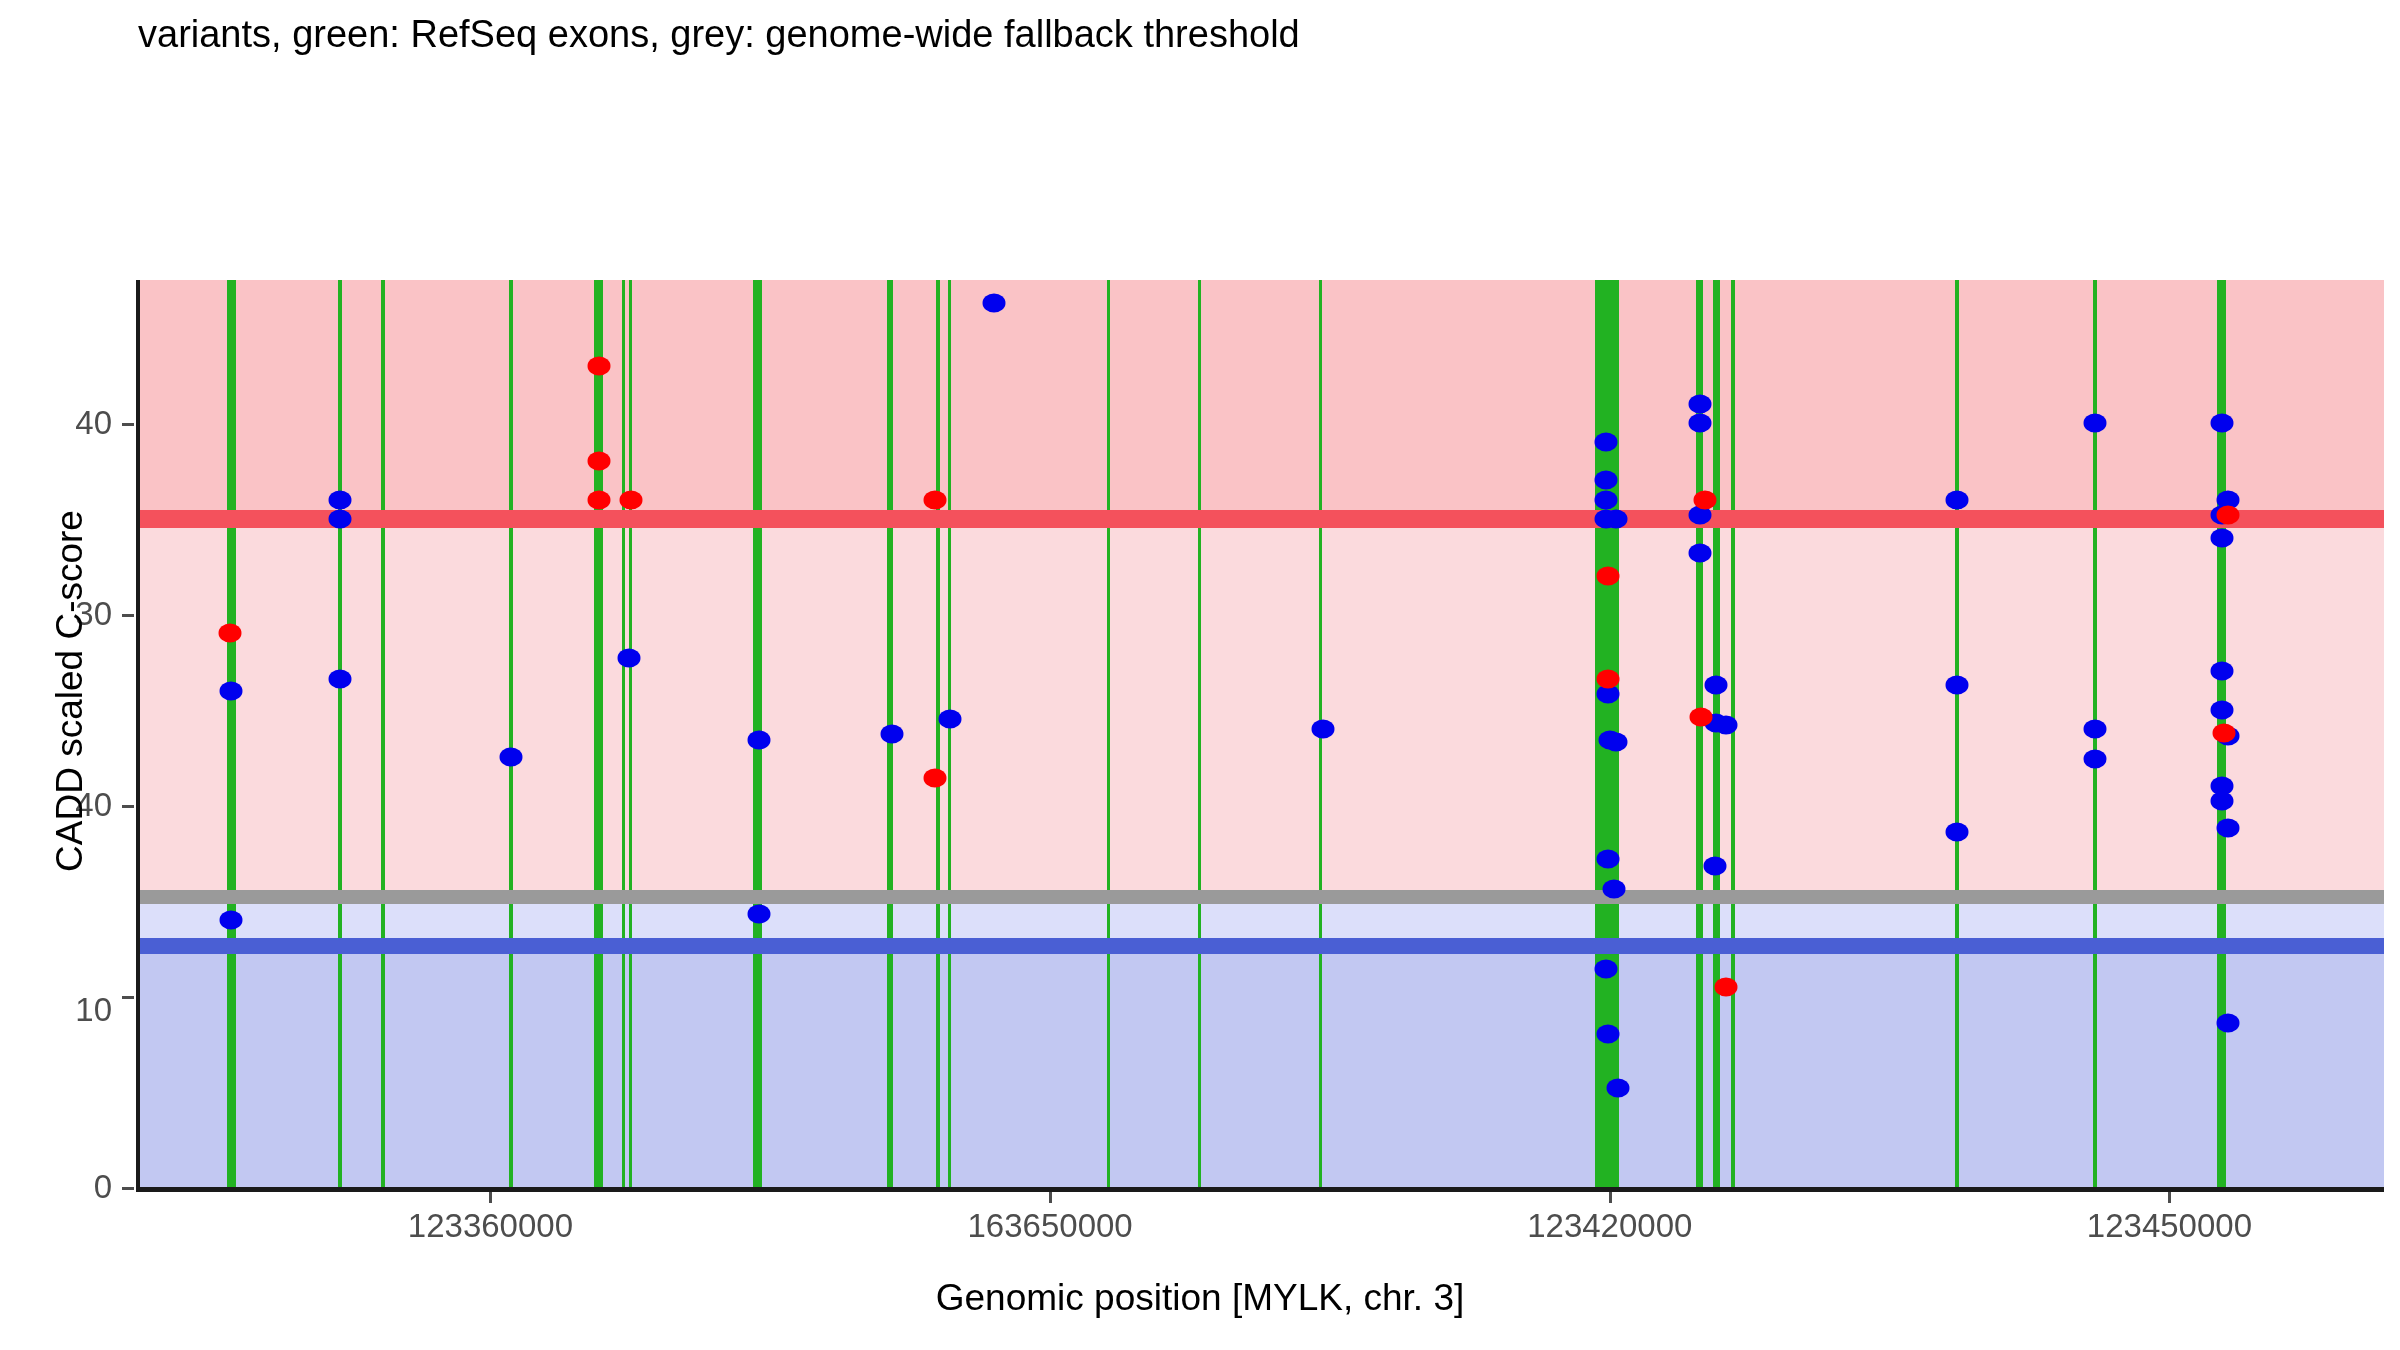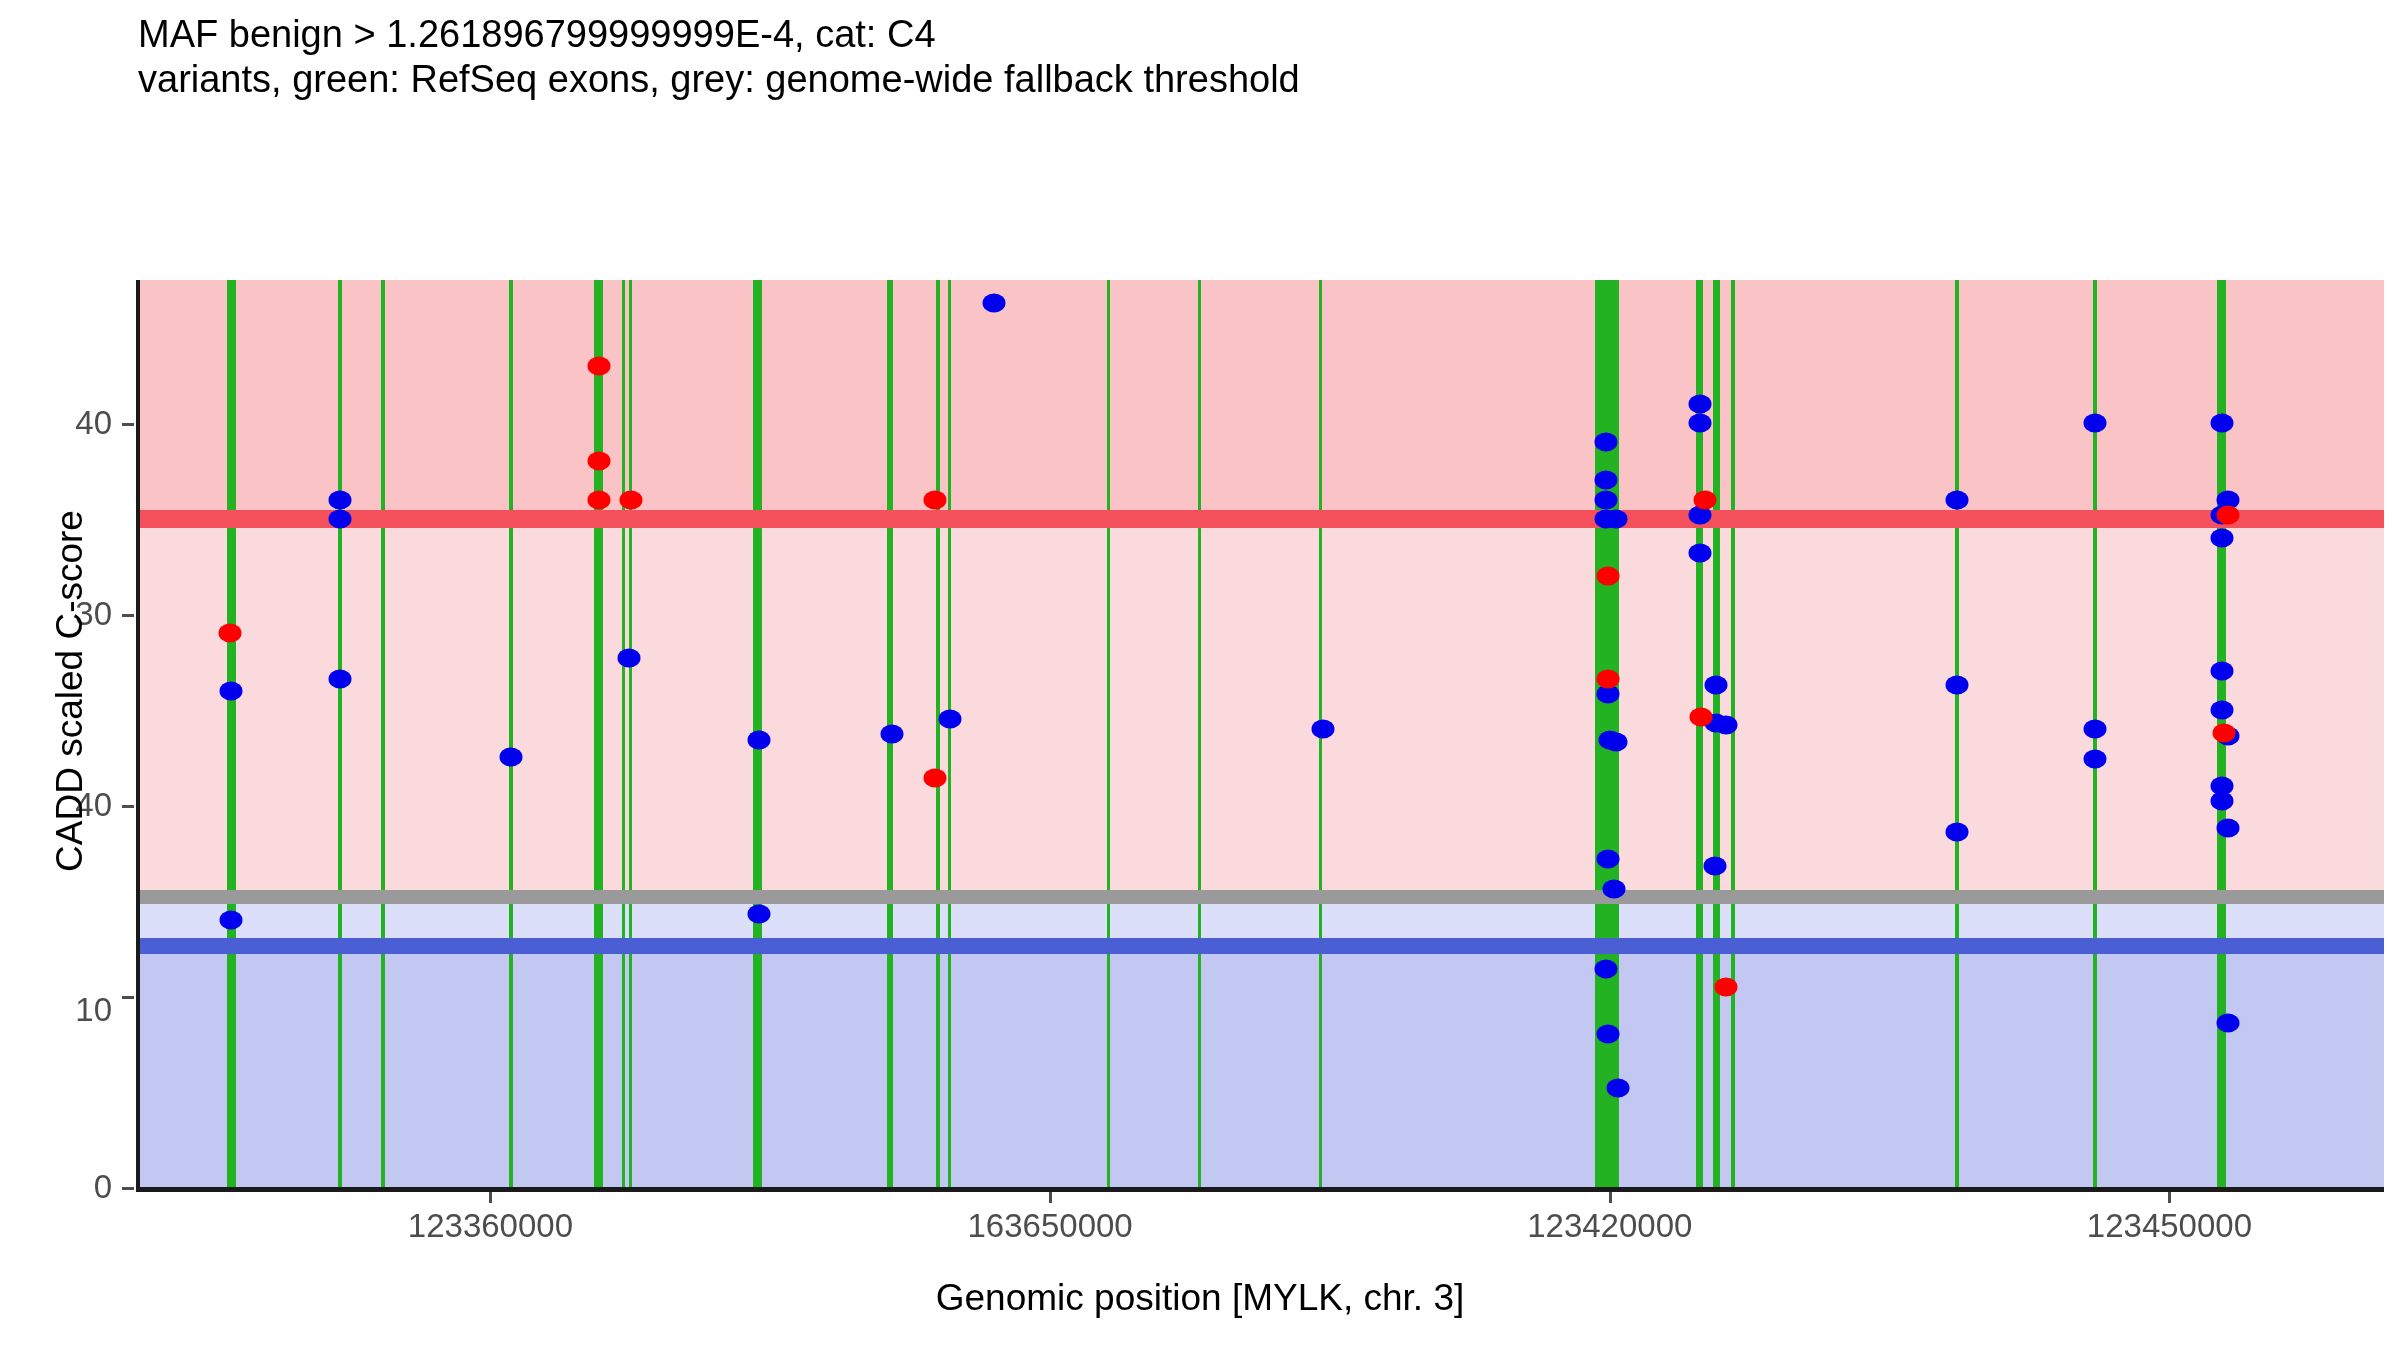--- a/index.html
+++ b/index.html
@@ -141,21 +141,20 @@
     color: #000000;
     transform: rotate(-90deg);
     transform-origin: center center;
     font-family: "Liberation Sans", sans-serif;
   }
 </style>
 </head>
 <body>
 
 <div id="title-block">
-  <div class="title-line">MAF benign &gt; 1.261896799999999E-4, cat: C4</div>
   <div class="title-line">variants, green: RefSeq exons, grey: genome-wide fallback threshold</div>
 </div>
 
 <div id="plot-area">
   <div id="panel">
       <div class="band" style="top: 0px; height: 238.684px; background: rgb(250, 195, 198);"></div>
       <div class="band" style="top: 238.684px; height: 378.076px; background: rgb(251, 218, 221);"></div>
       <div class="band" style="top: 616.76px; height: 49.6463px; background: rgb(220, 223, 250);"></div>
       <div class="band" style="top: 666.406px; height: 240.594px; background: rgb(194, 200, 242);"></div>
       <div class="exon" style="left: 86.9124px; width: 9px;"></div>

